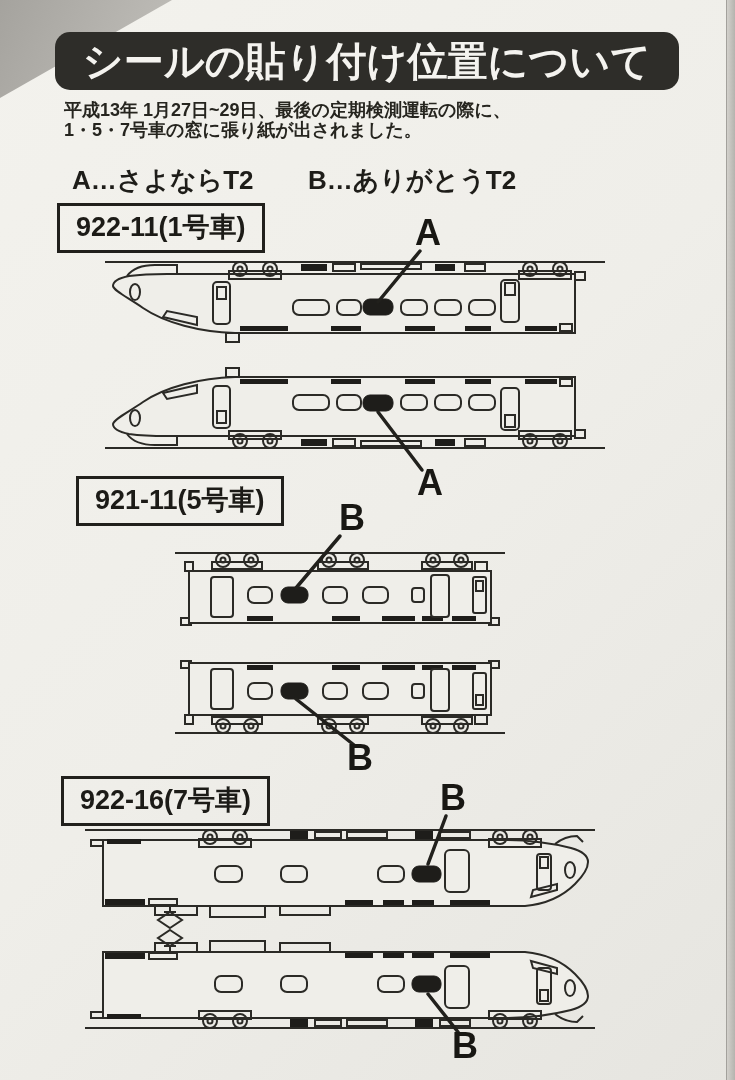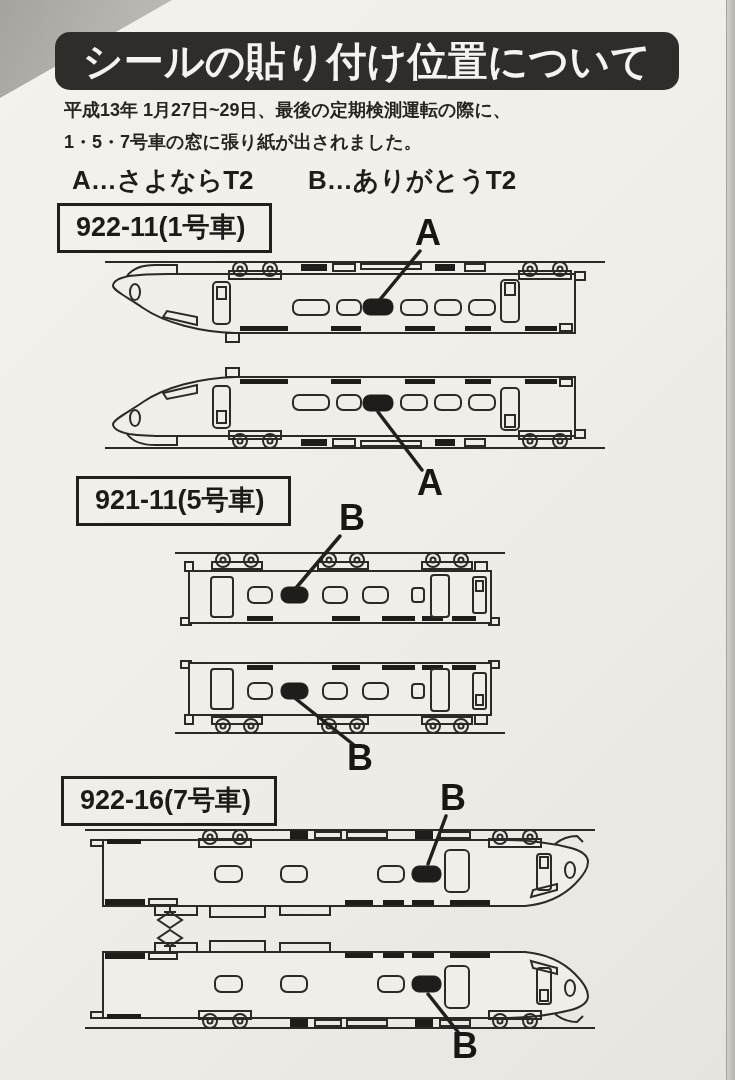--- a/index.html
+++ b/index.html
@@ -26,29 +26,29 @@
     position:absolute;left:55px;top:32px;width:624px;height:58px;
     background:#2e2d29;border-radius:15px;
     color:#f4f3ef;font-size:40px;font-weight:700;letter-spacing:0px;
     display:flex;align-items:center;justify-content:center;white-space:nowrap;
   }
   .intro-line{
     position:absolute;left:64px;
     font-size:18px;font-weight:600;color:#26251f;white-space:nowrap;
   }
   #intro1{top:98px;}
-  #intro2{top:130px;}
+  #intro2{top:118px;}
   .legend-item{
     position:absolute;top:163px;font-size:26px;font-weight:700;color:#1e1d19;white-space:nowrap;
   }
   #legend-a{left:72px;}
   #legend-b{left:308px;}
   .sec-box{
     position:absolute;border:3px solid #21201c;color:#1c1b17;
-    font-size:27px;font-weight:700;padding:3px 23px 5px 16px;white-space:nowrap;
+    font-size:27px;font-weight:700;padding:3px 16px 5px 16px;white-space:nowrap;
     background:transparent;
   }
   #sec1-box{left:57px;top:203px;}
   #sec2-box{left:60px;top:476px;margin-left:16px;}
   #sec3-box{left:61px;top:776px;}
   svg.diagram{position:absolute;overflow:visible;}
   #sec1-svg{left:70px;top:205px;}
   #sec2-svg{left:70px;top:498px;}
   #sec3-svg{left:70px;top:790px;}
   .ink{stroke:#2b2a26;fill:none;stroke-width:2;}

